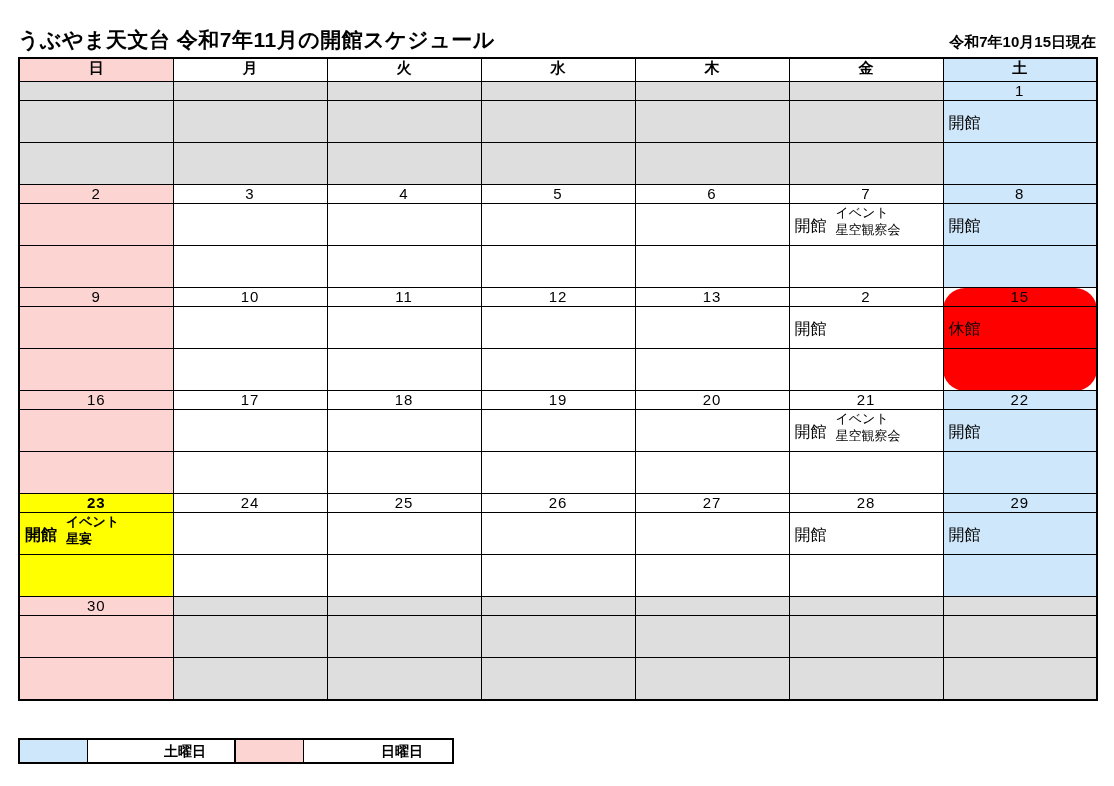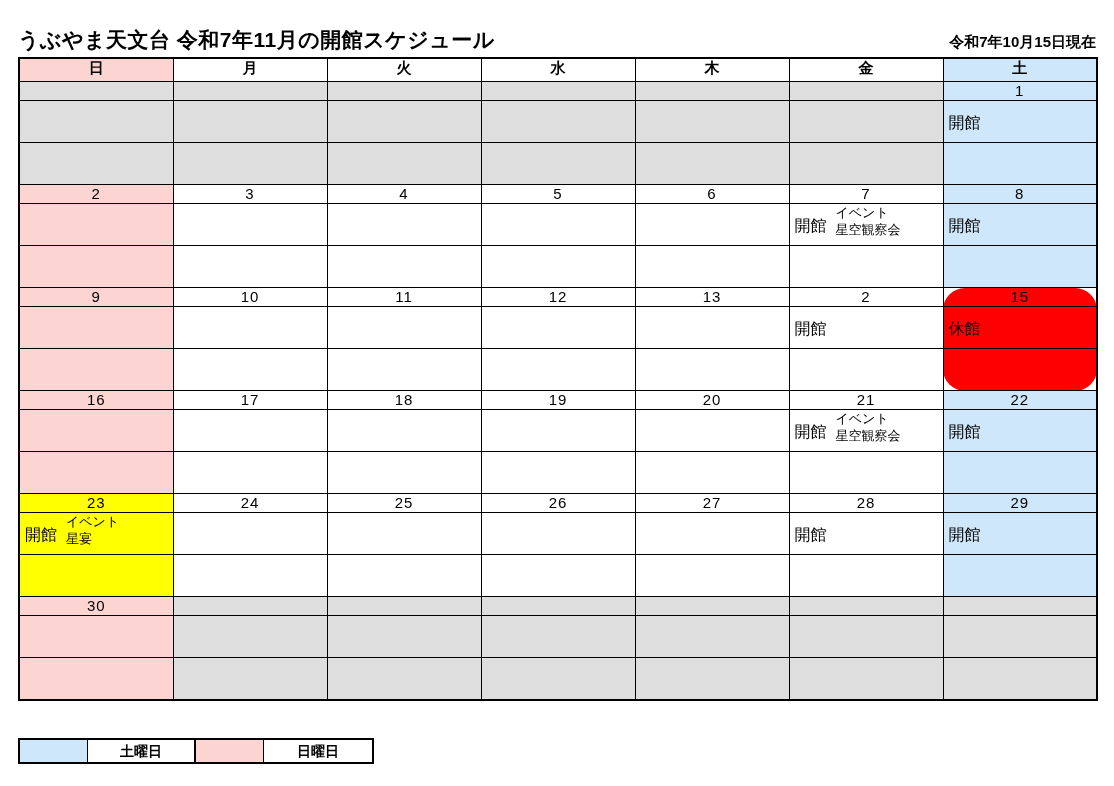--- a/index.html
+++ b/index.html
@@ -68,21 +68,21 @@
   th.dow.sat { background: #cfe7fa; }
 
   td.day {
     height: 102px;
     position: relative;
     background: #ffffff;
   }
   td.day.sun { background: #fcd5d3; }
   td.day.sat { background: #cfe7fa; }
   td.day.blank { background: #dedede; }
-  td.day.special-yellow { background: #ffff00; }
+  td.day.special-yellow { background: #ffff00; font-weight: bold; }
   td.day.special-red { background: #ff0000; border-radius: 22px; }
 
   .daynum {
     display: block;
     text-align: center;
     font-size: 15px;
     line-height: 18px;
     height: 18px;
     border-bottom: 1px solid #000000;
     letter-spacing: 1px;
@@ -134,27 +134,28 @@
     background: #ffffff;
   }
   .legend .sw {
     width: 68px;
     height: 22px;
     margin: 0;
     border-right: 1px solid #000000;
     box-sizing: border-box;
   }
   .legend .lb {
-    width: 108px;
+    width: 100px;
     text-align: center;
     font-size: 14px;
     font-weight: bold;
     border-right: 2px solid #000000;
     line-height: 22px;
     box-sizing: border-box;
+    margin-left: 48px;
   }
   .legend .grp:last-child .lb { border-right: none; }
   .legend .grp { display: flex; align-items: center; height: 22px; }
 </style>
 </head>
 <body>
 
 <div class="page">
 
   <div class="header-row">

